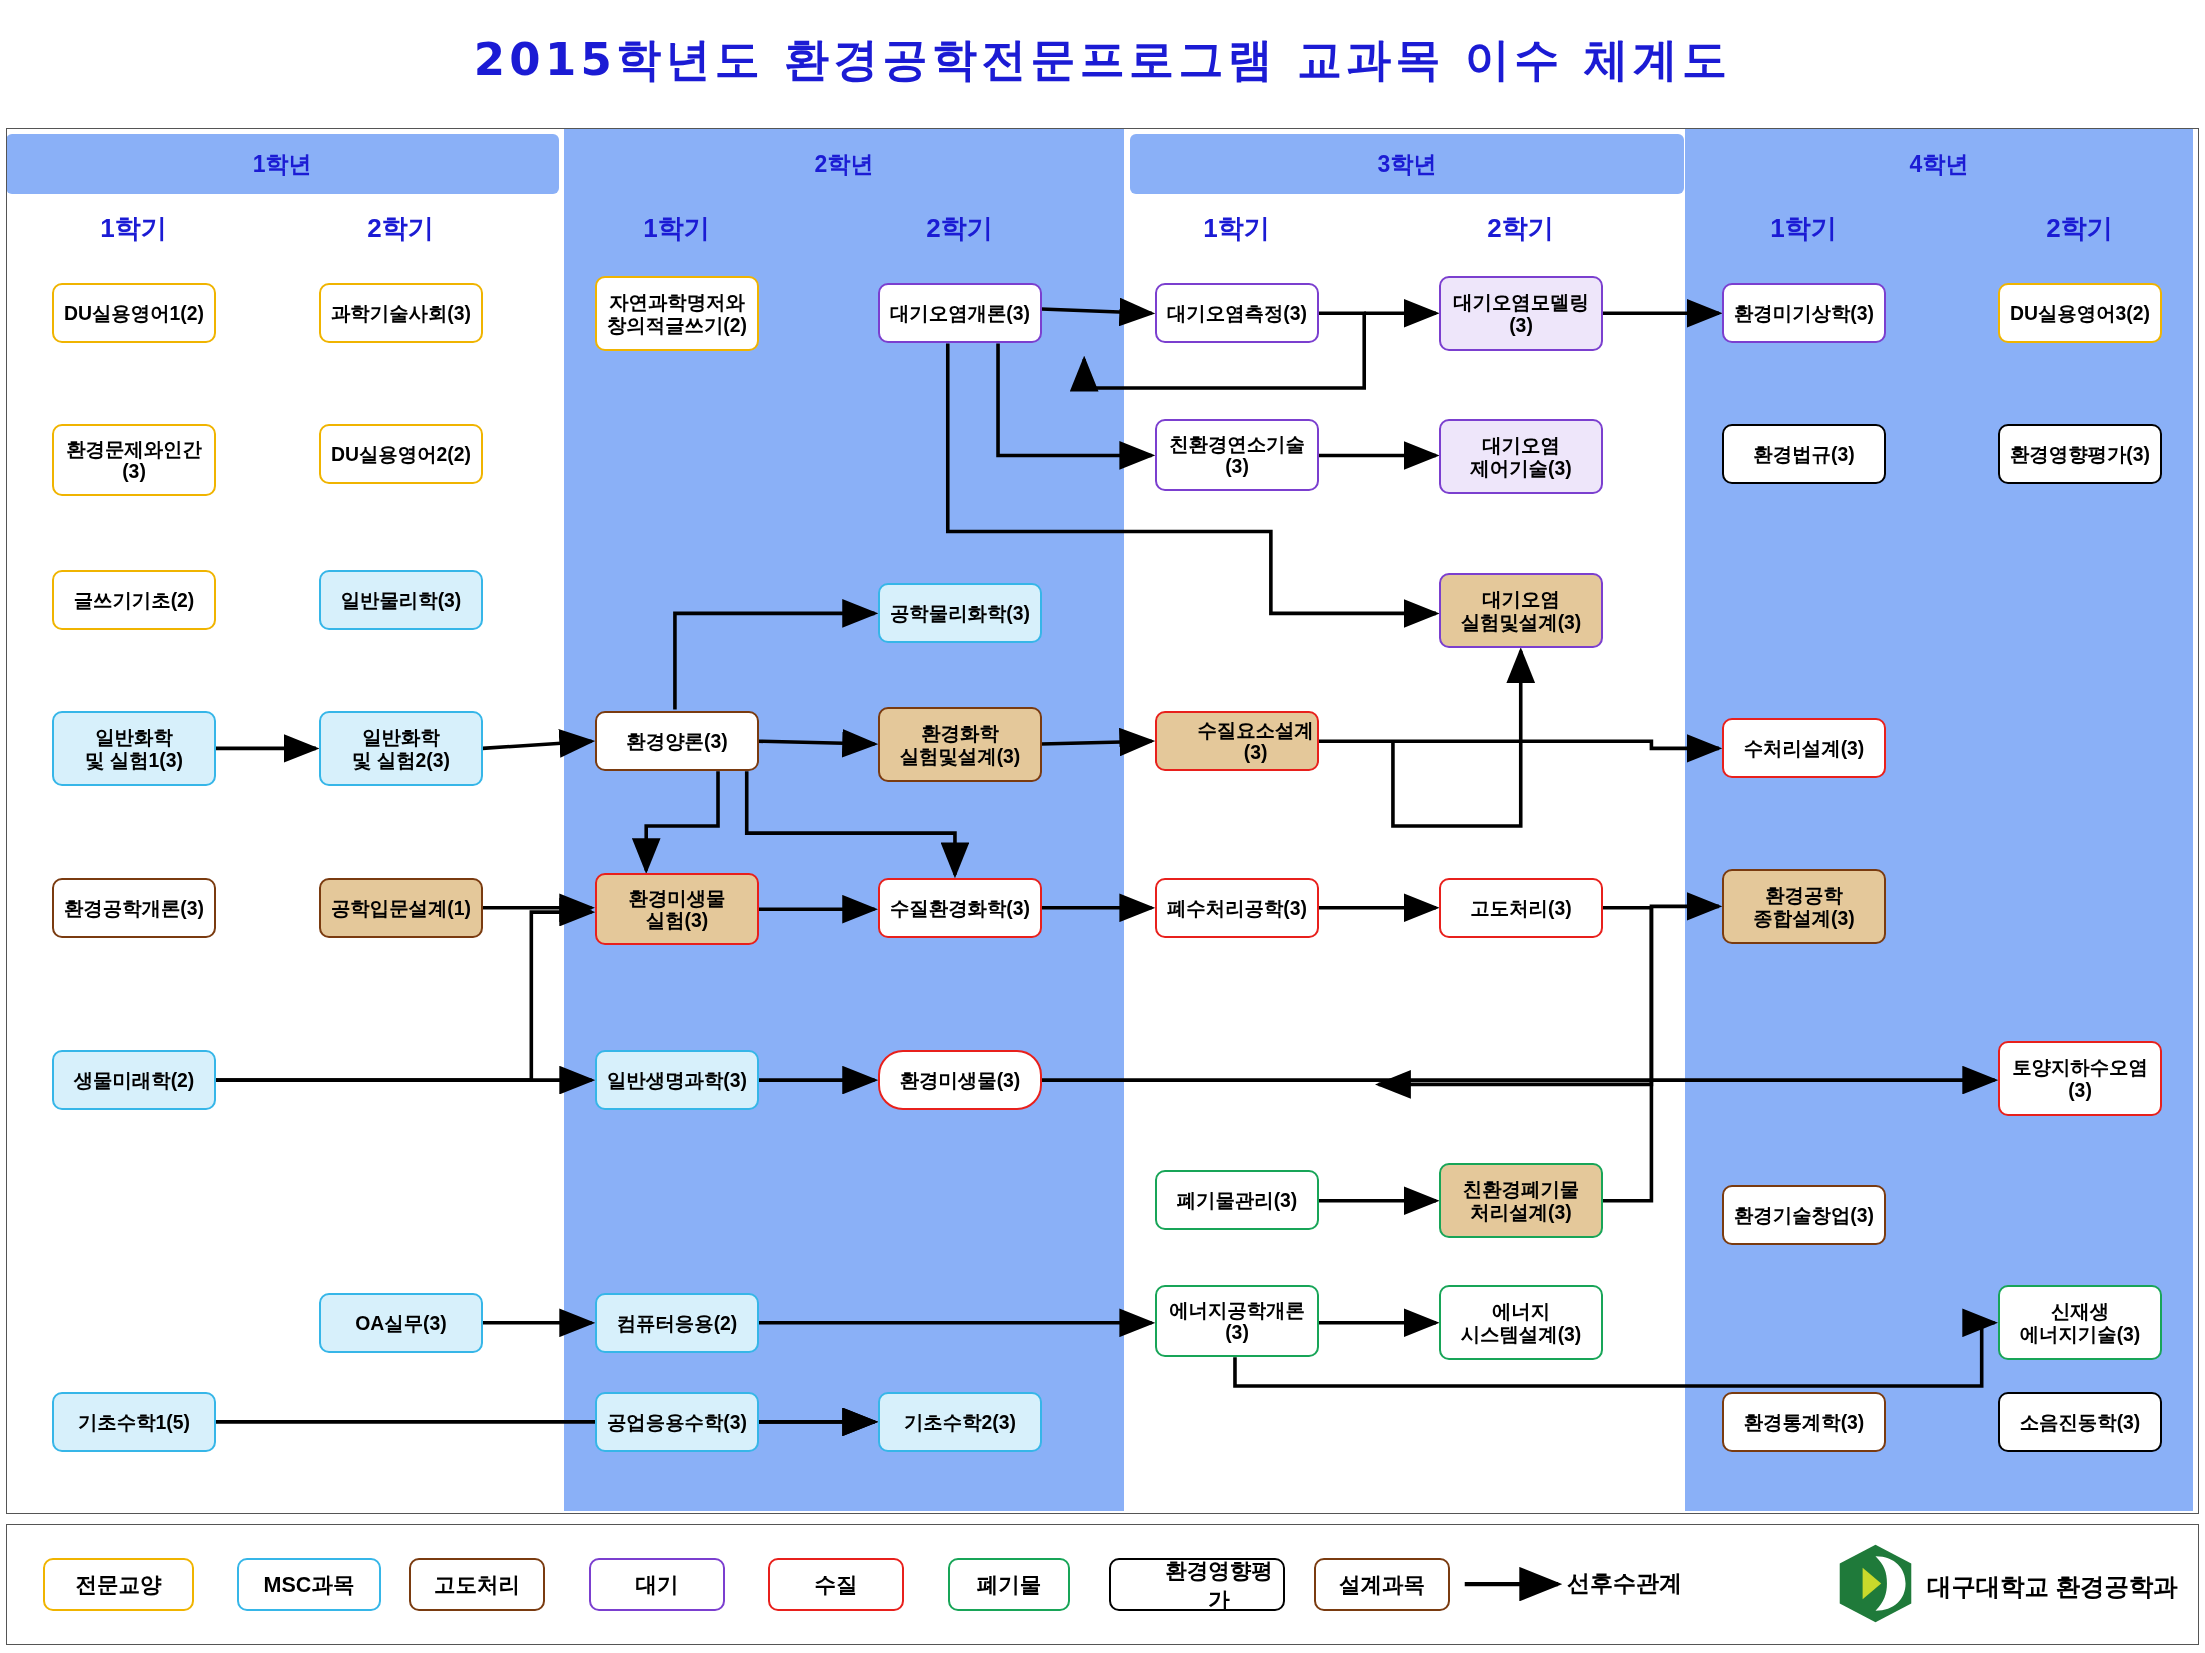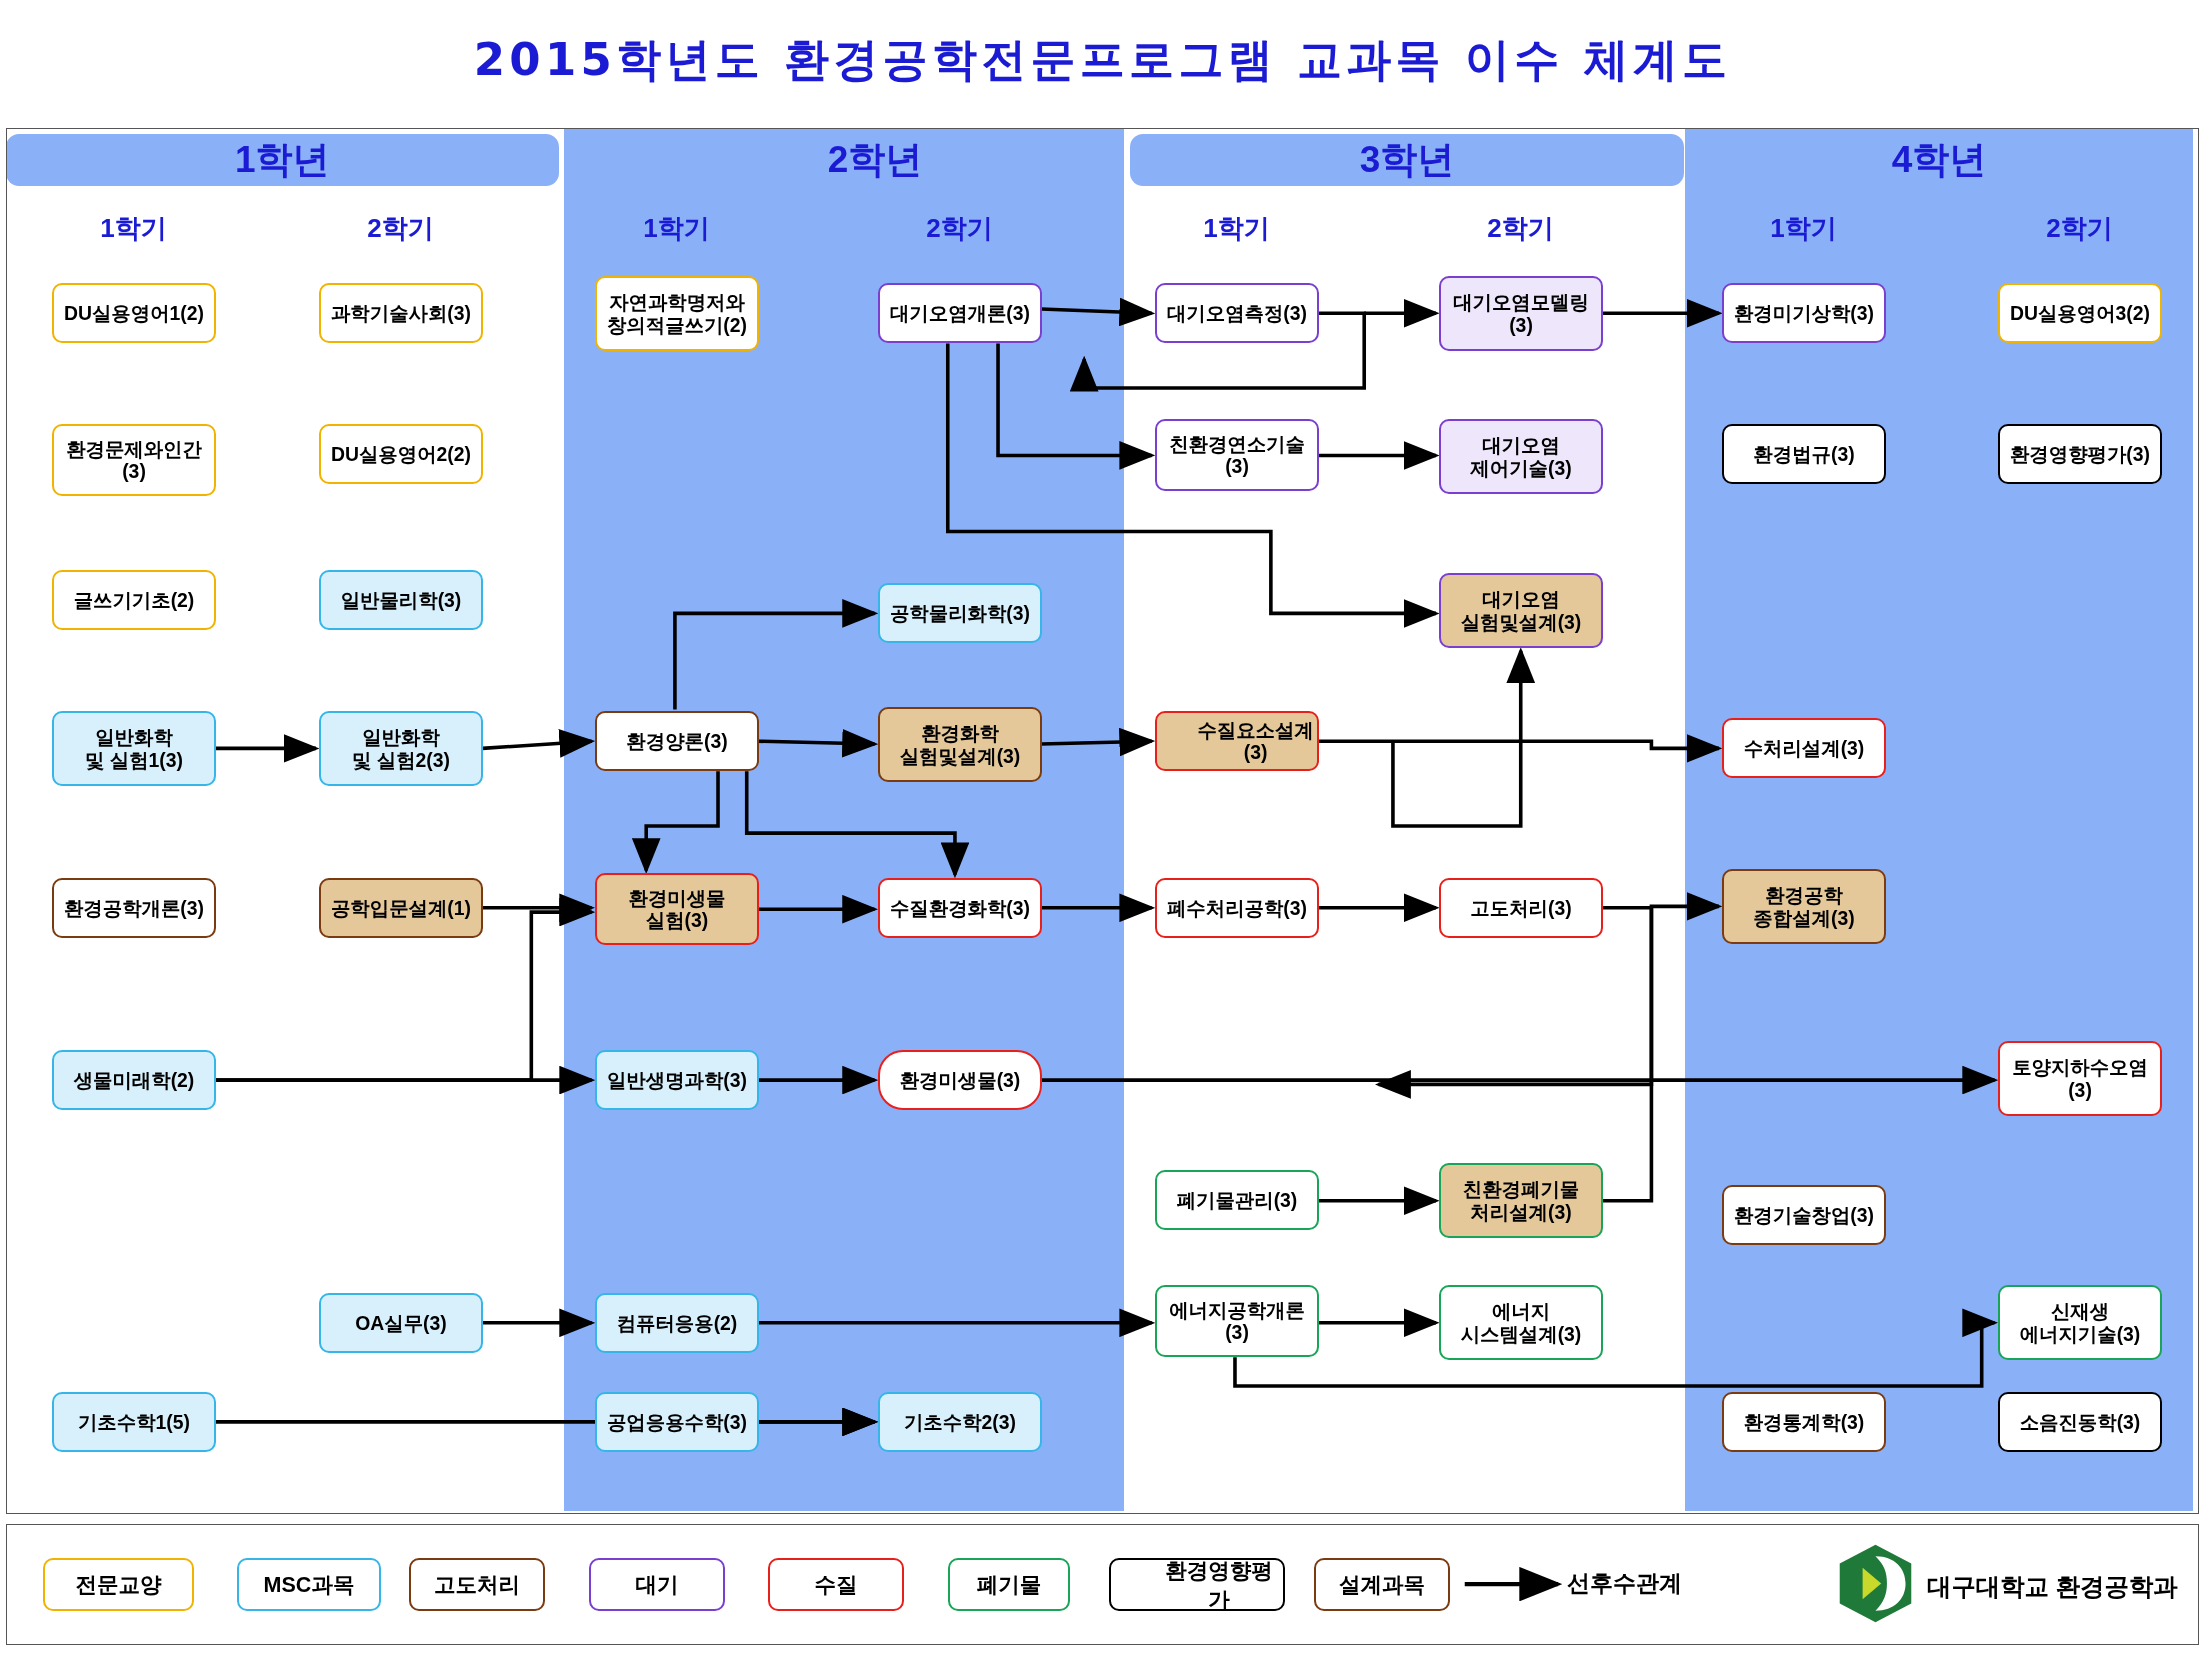--- a/index.html
+++ b/index.html
@@ -18,23 +18,23 @@
     letter-spacing:4.3px;
     font-family:"DejaVu Sans", sans-serif;
   }
   
   .year-band {
     position:absolute;
     background:#8ab0f7;
     top:129px; height:1382px;
   }
   .grade-header {
-    position:absolute; height:52px;
-    border-radius:13px;
-    font-size:37px; font-weight:bold; color:#1b1bd4;
+    position:absolute; height:60px;
+    border-radius:6px;
+    font-size:23px; font-weight:bold; color:#1b1bd4;
     display:flex; align-items:center; justify-content:center;
   }
   .grade-header.filled { background:#8ab0f7; }
   .sem-header {
     position:absolute; width:215px; height:36px;
     font-size:26px; font-weight:bold; color:#1b1bd4;
     display:flex; align-items:center; justify-content:center;
   }
   
   #frame {
@@ -93,21 +93,21 @@
 <body>
 
 <div class="year-band" style="left:564px; width:560px;"></div>
 <div class="year-band" style="left:1685px; width:508px;"></div>
 
 <div id="title">2015학년도 환경공학전문프로그램 교과목 이수 체계도</div>
 
 <div class="grade-header filled" style="left:5.7px; top:134px; width:553px;">
   <span>1학년</span>
 </div>
-<div class="grade-header" style="left:564px; top:134px; width:560px;padding-left:31px;">
+<div class="grade-header" style="left:564px; top:134px; width:560px;">
   <span>2학년</span>
 </div>
 <div class="grade-header filled" style="left:1130px; top:134px; width:554px;">
   <span>3학년</span>
 </div>
 <div class="grade-header" style="left:1685px; top:134px; width:508px;">
   <span>4학년</span>
 </div>
 
 <div class="sem-header" style="left:26px;   top:210px;">

